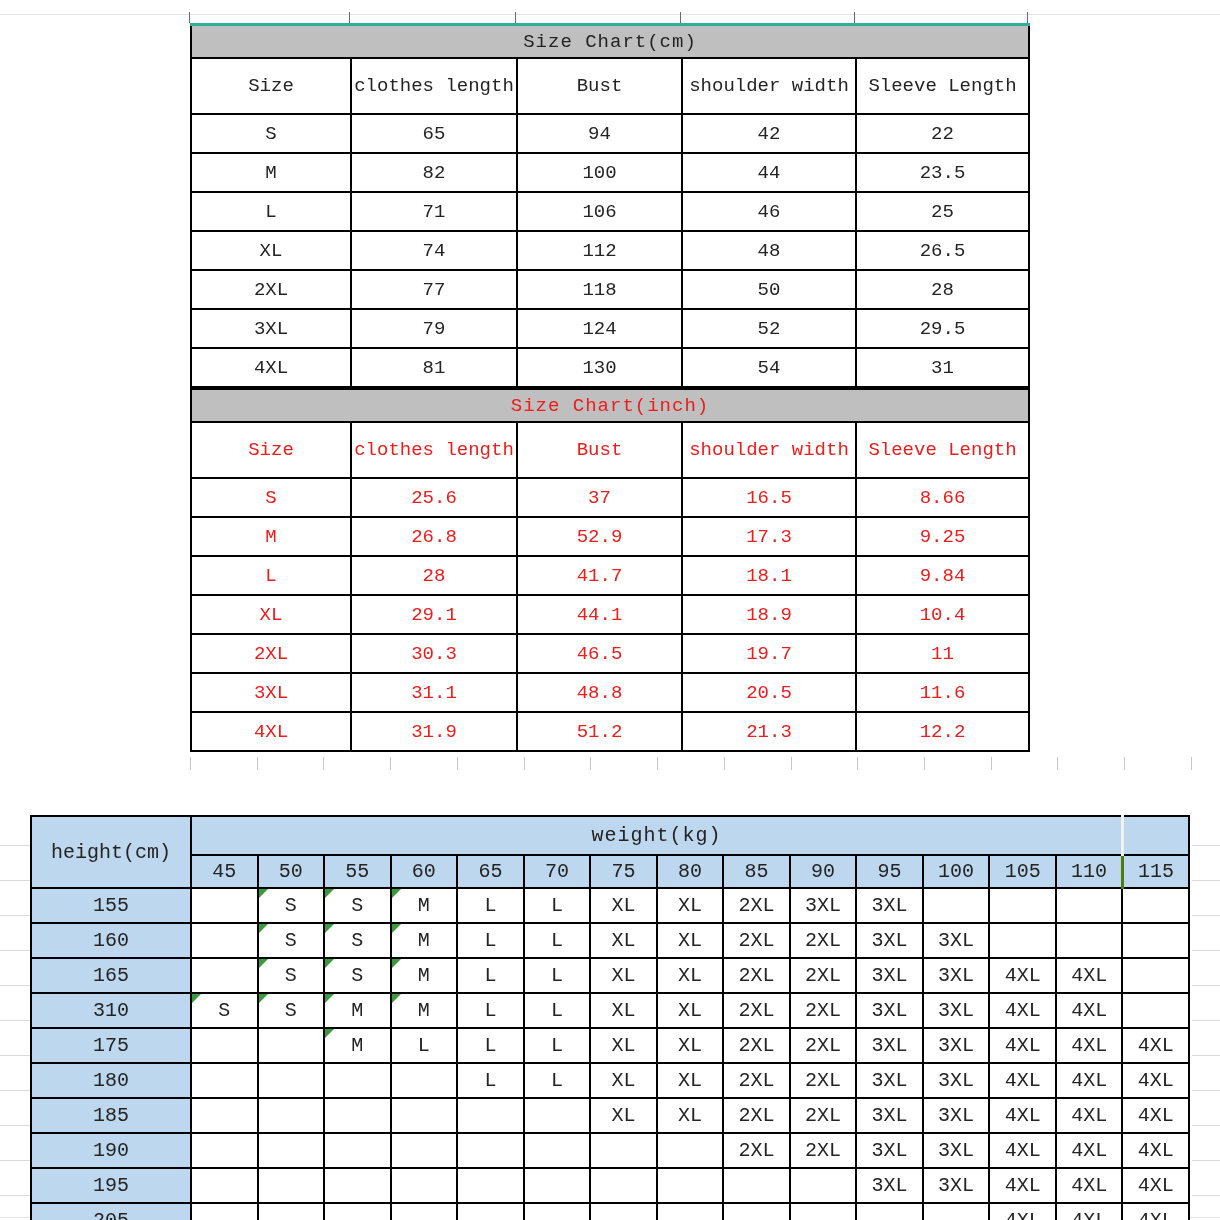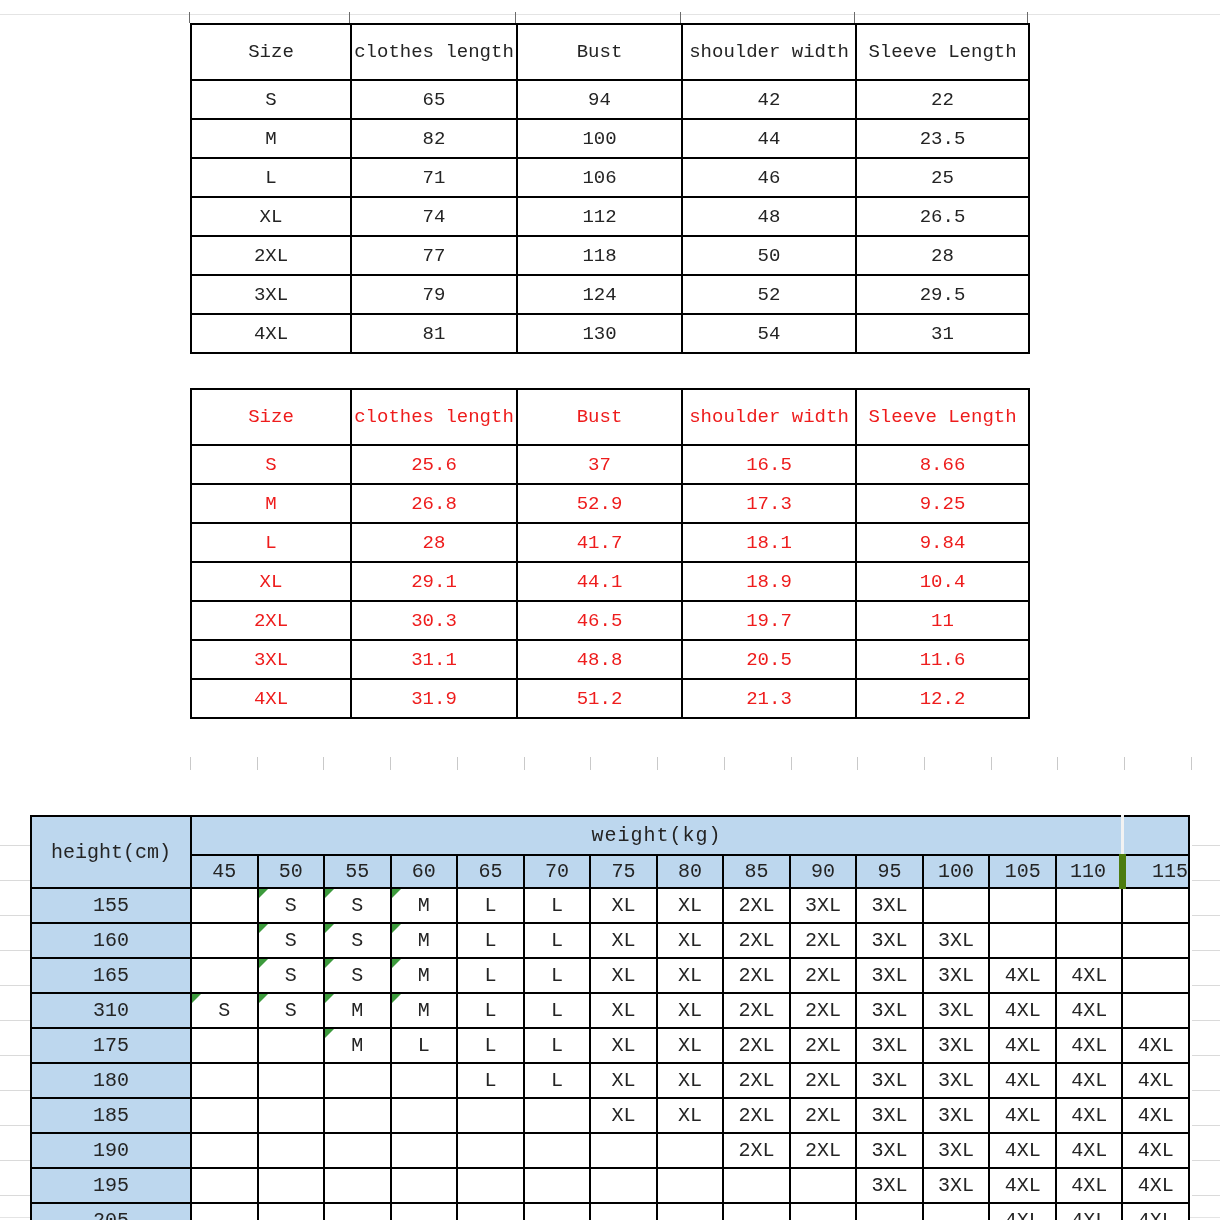--- a/index.html
+++ b/index.html
@@ -69,21 +69,21 @@
   .size-table .head-row td { height: 54px; }
   #tbl-inch td { color: var(--red, #ee1c1c); }
 
   
   #tbl-matrix { position: absolute; left: 30px; top: 771px; width: 1160px; margin-top: 44px; }
   #tbl-matrix td { font-size: 20px; color: var(--ink, #242424); }
   #tbl-matrix .corner  { background: var(--blue, #bdd7ee); font-size: 20px; }
   #tbl-matrix .wlabel  { background: var(--blue, #bdd7ee); height: 37px; letter-spacing: 1px; }
   #tbl-matrix .wempty  { background: var(--blue, #bdd7ee); border-left: 3px solid #f2f2f2; }
   #tbl-matrix .wval    { background: var(--blue, #bdd7ee); height: 31px; }
-  #tbl-matrix .wval:last-child { border-left: 7px solid #4d7c0f; text-align: right; }
+  #tbl-matrix .wval:last-child { border-left: 3px solid #4d7c0f; }
   #tbl-matrix .hval    { background: var(--blue, #bdd7ee); height: 33px; }
   #tbl-matrix .szcell  { background: #ffffff; position: relative; height: 33px; }
   .tri {
     position: absolute; top: 0; left: 0; width: 0; height: 0;
     border-top: 9px solid var(--tri-green, #3c9a3c);
     border-right: 9px solid transparent;
   }
 </style>
 </head>
 <body style="--header-gray: #bfbfbf; --teal-line: #2fae9b; --blue: #bdd7ee; --red: #ee1c1c; --ink: #242424; --tri-green: #3c9a3c;">
@@ -106,20 +106,23 @@
 
   <table class="size-table" id="tbl-cm">
     <colgroup>
         <col style="width:160px">
         <col style="width:166px">
         <col style="width:165px">
         <col style="width:174px">
         <col style="width:173px">
       </colgroup>
     <tbody id="t-cm-body">
+        <tr class="title-row">
+          <td colspan="5">Size Chart(cm)</td>
+        </tr>
         <tr class="head-row">
           <td>Size</td>
           <td>clothes length</td>
           <td>Bust</td>
           <td>shoulder width</td>
           <td>Sleeve Length</td>
         </tr>
         <tr>
           <td>S</td>
           <td>65</td>
@@ -174,20 +177,23 @@
 
   <table class="size-table" id="tbl-inch">
     <colgroup>
         <col style="width:160px">
         <col style="width:166px">
         <col style="width:165px">
         <col style="width:174px">
         <col style="width:173px">
       </colgroup>
     <tbody id="t-inch-body">
+        <tr class="title-row">
+          <td colspan="5">Size Chart(inch)</td>
+        </tr>
         <tr class="head-row">
           <td>Size</td>
           <td>clothes length</td>
           <td>Bust</td>
           <td>shoulder width</td>
           <td>Sleeve Length</td>
         </tr>
         <tr>
           <td>S</td>
           <td>25.6</td>

